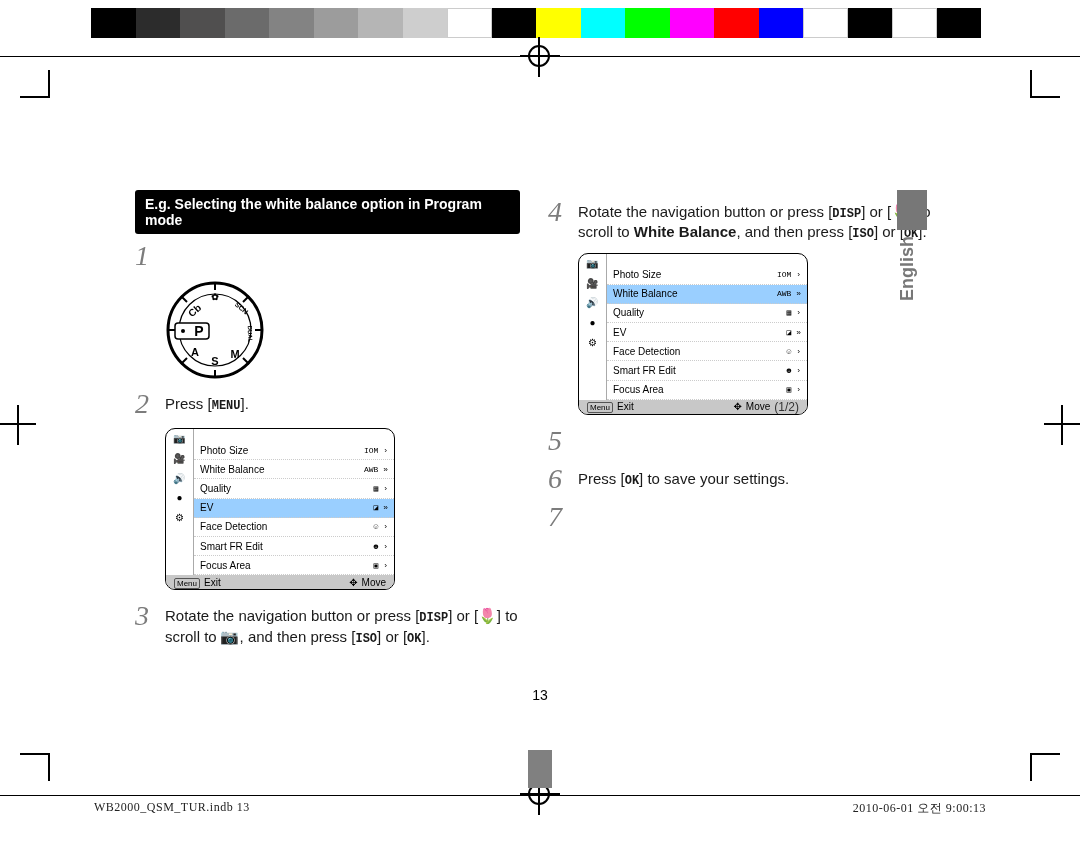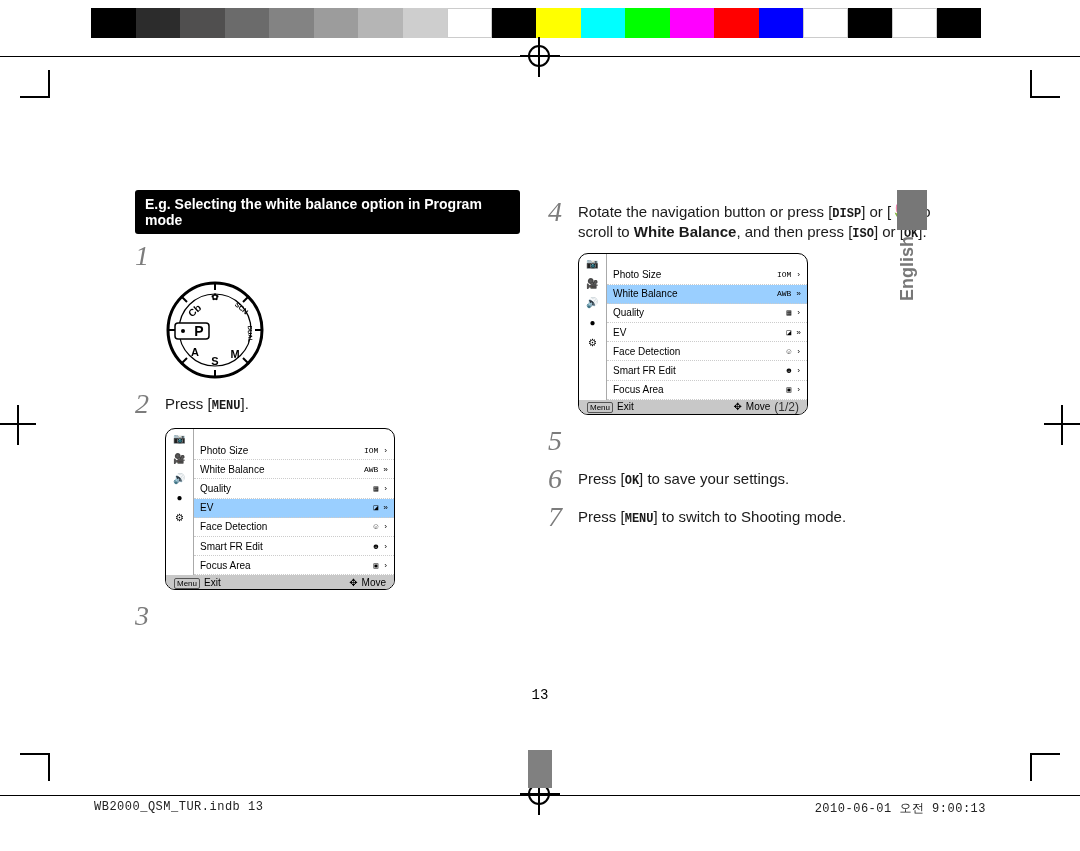--- a/index.html
+++ b/index.html
@@ -108,31 +108,31 @@
     width:30px;
   }
   .language-tab .bar { height:40px; background:#777; }
   .language-tab .txt {
     writing-mode: vertical-rl; transform: rotate(180deg);
     font-weight:bold; font-size:18px; color:#777; margin-top:6px;
   }
 
   .page-num {
     position:absolute; left:50%; transform:translateX(-50%);
-    top:687px; font-size:14px;font-family:Liberation Mono, monospace;
+    top:687px; font-size:14px;
   }
   .page-num-bar {
     position:absolute; left:50%; transform:translateX(-50%);
     top:750px; width:24px; height:38px; background:#808080;
   }
 
   .footer-meta {
     position:absolute; top:800px; left:94px; right:94px;
     display:flex; justify-content:space-between;
-    font-family:Liberation Mono, monospace; font-size:12px; color:#222; letter-spacing:0.5px;
+    font-family:Liberation Serif, serif; font-size:12px; color:#222; letter-spacing:0.5px;
   }
 </style>
 </head>
 <body>
 
 <div class="color-bar">
   <div style="background:#000"></div>
     <div style="background:#2c2c2c"></div>
     <div style="background:#504f4f"></div>
     <div style="background:#6b6b6b"></div>
@@ -259,20 +259,23 @@
         <div><span class="tag">Menu</span><span>Exit</span></div>
         <div class="r">
             <span>✥</span>
             <span>Move</span>
           </div>
       </div>
     </div>
 
     <div class="step">
       <div class="stepnum">3</div>
+      <p>
+        <span>Rotate the navigation button or press [</span><span class="btn-label">DISP</span><span>] or [</span><span>🌷</span><span>] to scroll to </span><span>📷</span><span>, and then press [</span><span class="btn-label">ISO</span><span>] or [</span><span class="btn-label">OK</span><span>].</span>
+      </p>
     </div>
   </div>
 
   <div class="col" style="position:relative;">
     <div class="language-tab">
       <div class="bar"></div>
       <div class="txt">English</div>
     </div>
 
     <div class="step">
@@ -336,23 +339,20 @@
       <div class="stepnum">5</div>
     </div>
     <div class="step">
       <div class="stepnum">6</div>
       <p>
         <span>Press [</span><span class="btn-label">OK</span><span>] to save your settings.</span>
       </p>
     </div>
     <div class="step">
       <div class="stepnum">7</div>
-      <p>
-        <span>Press [</span><span class="btn-label">MENU</span><span>] to switch to Shooting mode.</span>
-      </p>
     </div>
   </div>
 </div>
 
 <div class="page-num">13</div>
 <div class="page-num-bar"></div>
 
 <div style="position:absolute;left:48px;top:70px;width:2px;height:28px;background:#000"></div>
 <div style="position:absolute;left:20px;top:96px;width:30px;height:2px;background:#000"></div>
 <div style="position:absolute;right:48px;top:70px;width:2px;height:28px;background:#000"></div>

